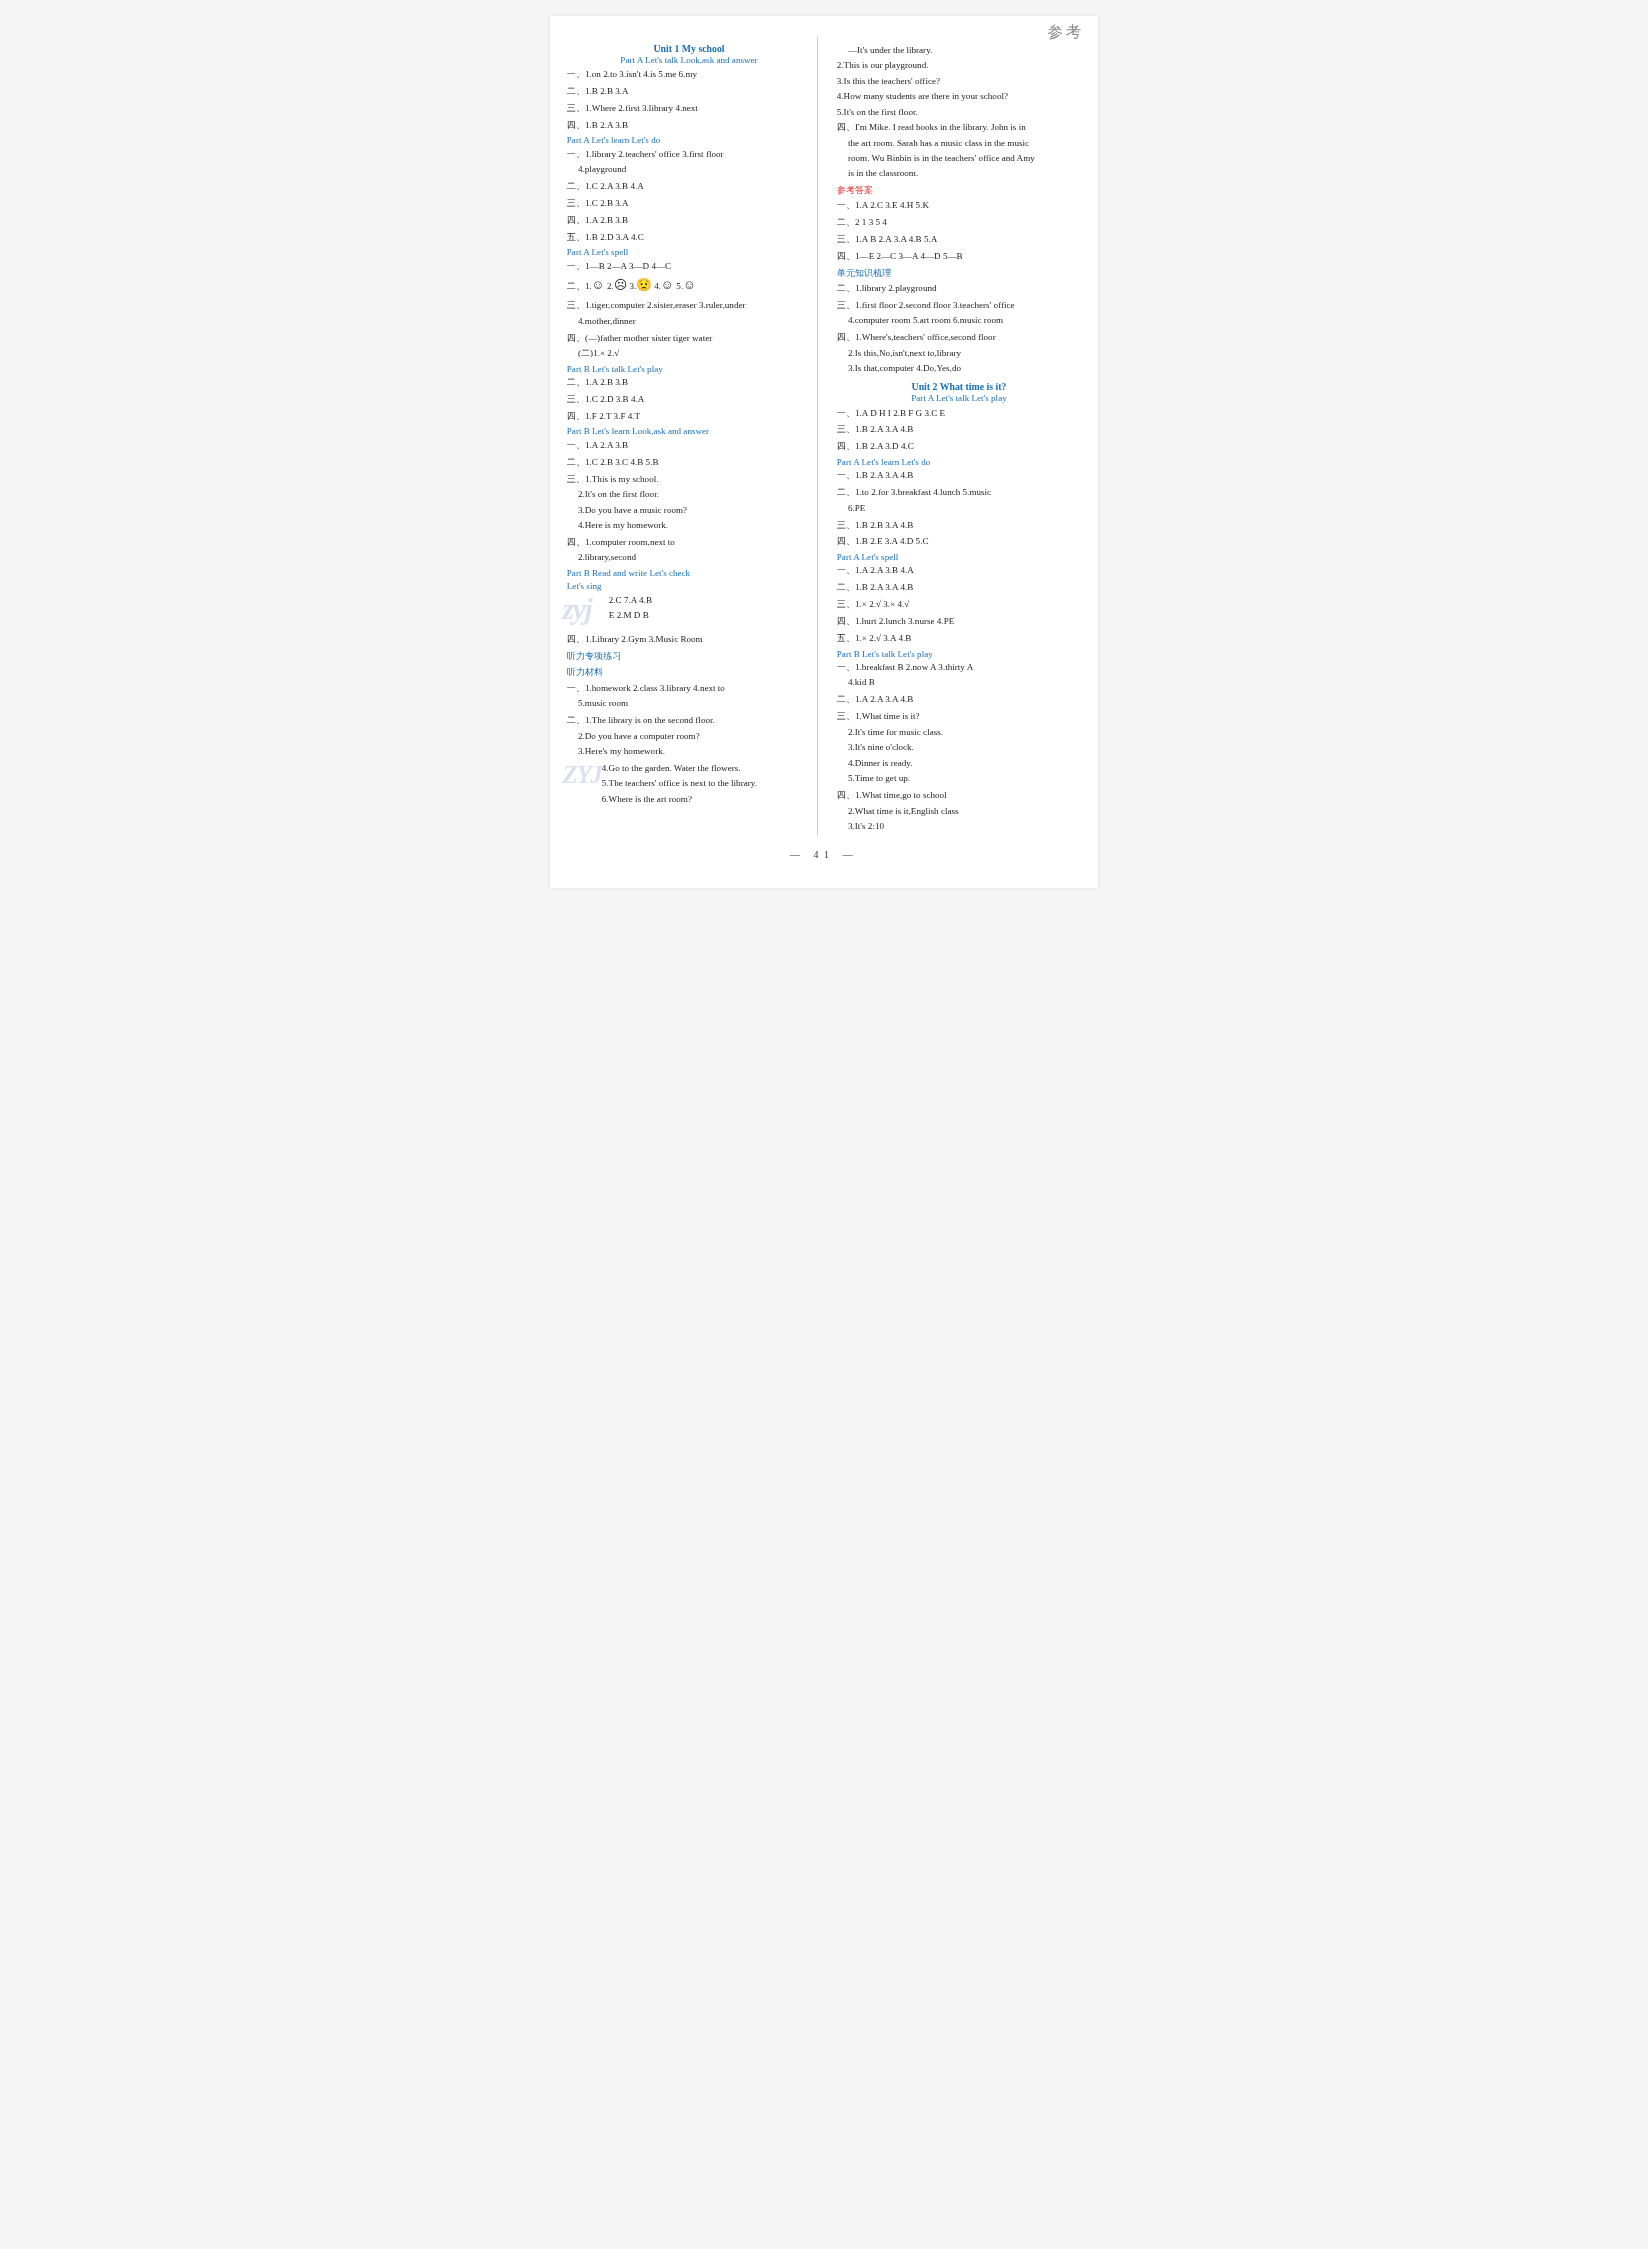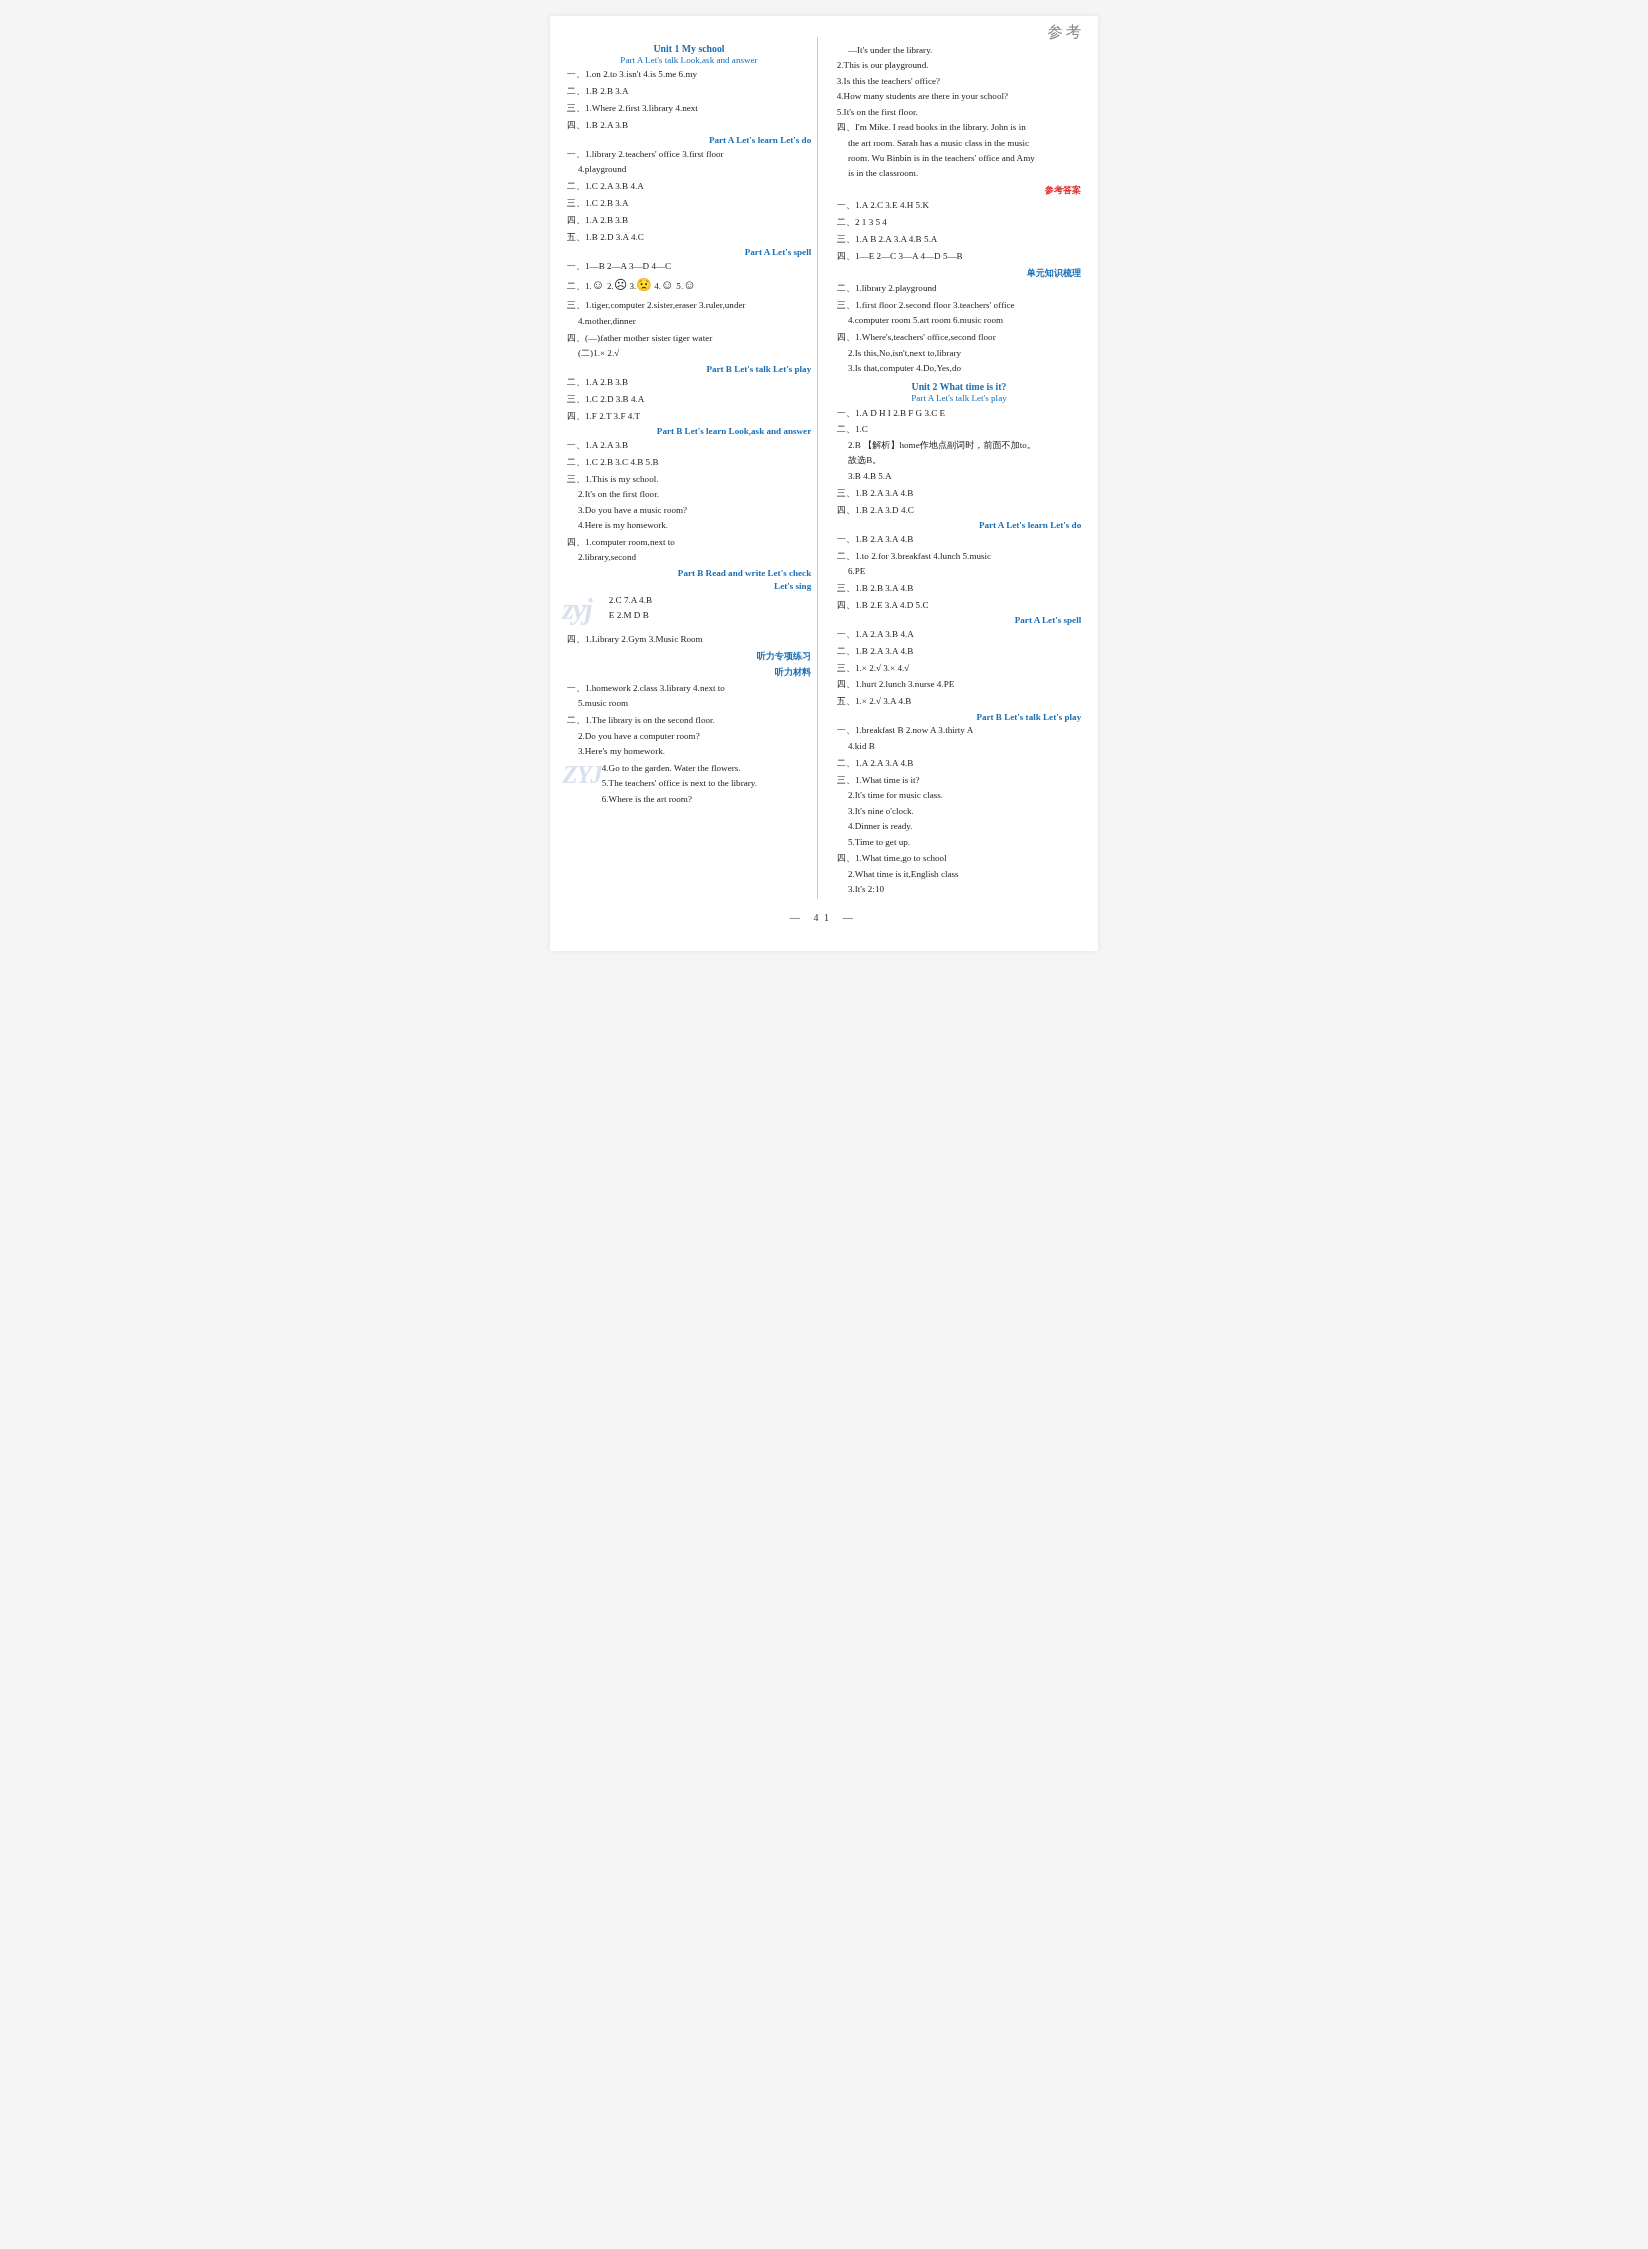--- a/index.html
+++ b/index.html
@@ -68,24 +68,24 @@
     .red-title {
       color: #e03030;
       font-weight: bold;
       font-size: 9.5px;
     }
     .blue-title {
       color: #1a6fb5;
       font-weight: bold;
     }
     .sub-section-title {
-      text-align: right;
+      text-align: left;
       color: #1a6fb5;
       font-size: 9.1px;
-      font-weight: bold;
+      font-weight: normal;
       margin: 3.5px 0 1.4px 0;
     }
     .page-num {
       text-align: center;
       margin-top: 12.7px;
       font-size: 10px;
       color: #333;
       letter-spacing: 5.6px;
     }
     .watermark-area {
@@ -300,26 +300,20 @@
         <div class="line indent1">3.Is that,computer  4.Do,Yes,do</div>
       </div>
 
       <div class="unit-title">Unit 2   What time is it?</div>
       <div class="section-title">Part A   Let's talk   Let's play</div>
 
       <div class="content-block">
         <div class="line"><span class="num-prefix">一、</span>1.A  D  H  I  2.B  F  G  3.C  E</div>
       </div>
       <div class="content-block">
-        <div class="line"><span class="num-prefix">二、</span>1.C</div>
-        <div class="line indent1">2.B  【解析】home作地点副词时，前面不加to。</div>
-        <div class="line indent1">故选B。</div>
-        <div class="line indent1">3.B  4.B  5.A</div>
-      </div>
-      <div class="content-block">
         <div class="line"><span class="num-prefix">三、</span>1.B  2.A  3.A  4.B</div>
       </div>
       <div class="content-block">
         <div class="line"><span class="num-prefix">四、</span>1.B  2.A  3.D  4.C</div>
       </div>
 
       <div class="sub-section-title">Part A   Let's learn   Let's do</div>
 
       <div class="content-block">
         <div class="line"><span class="num-prefix">一、</span>1.B  2.A  3.A  4.B</div>

